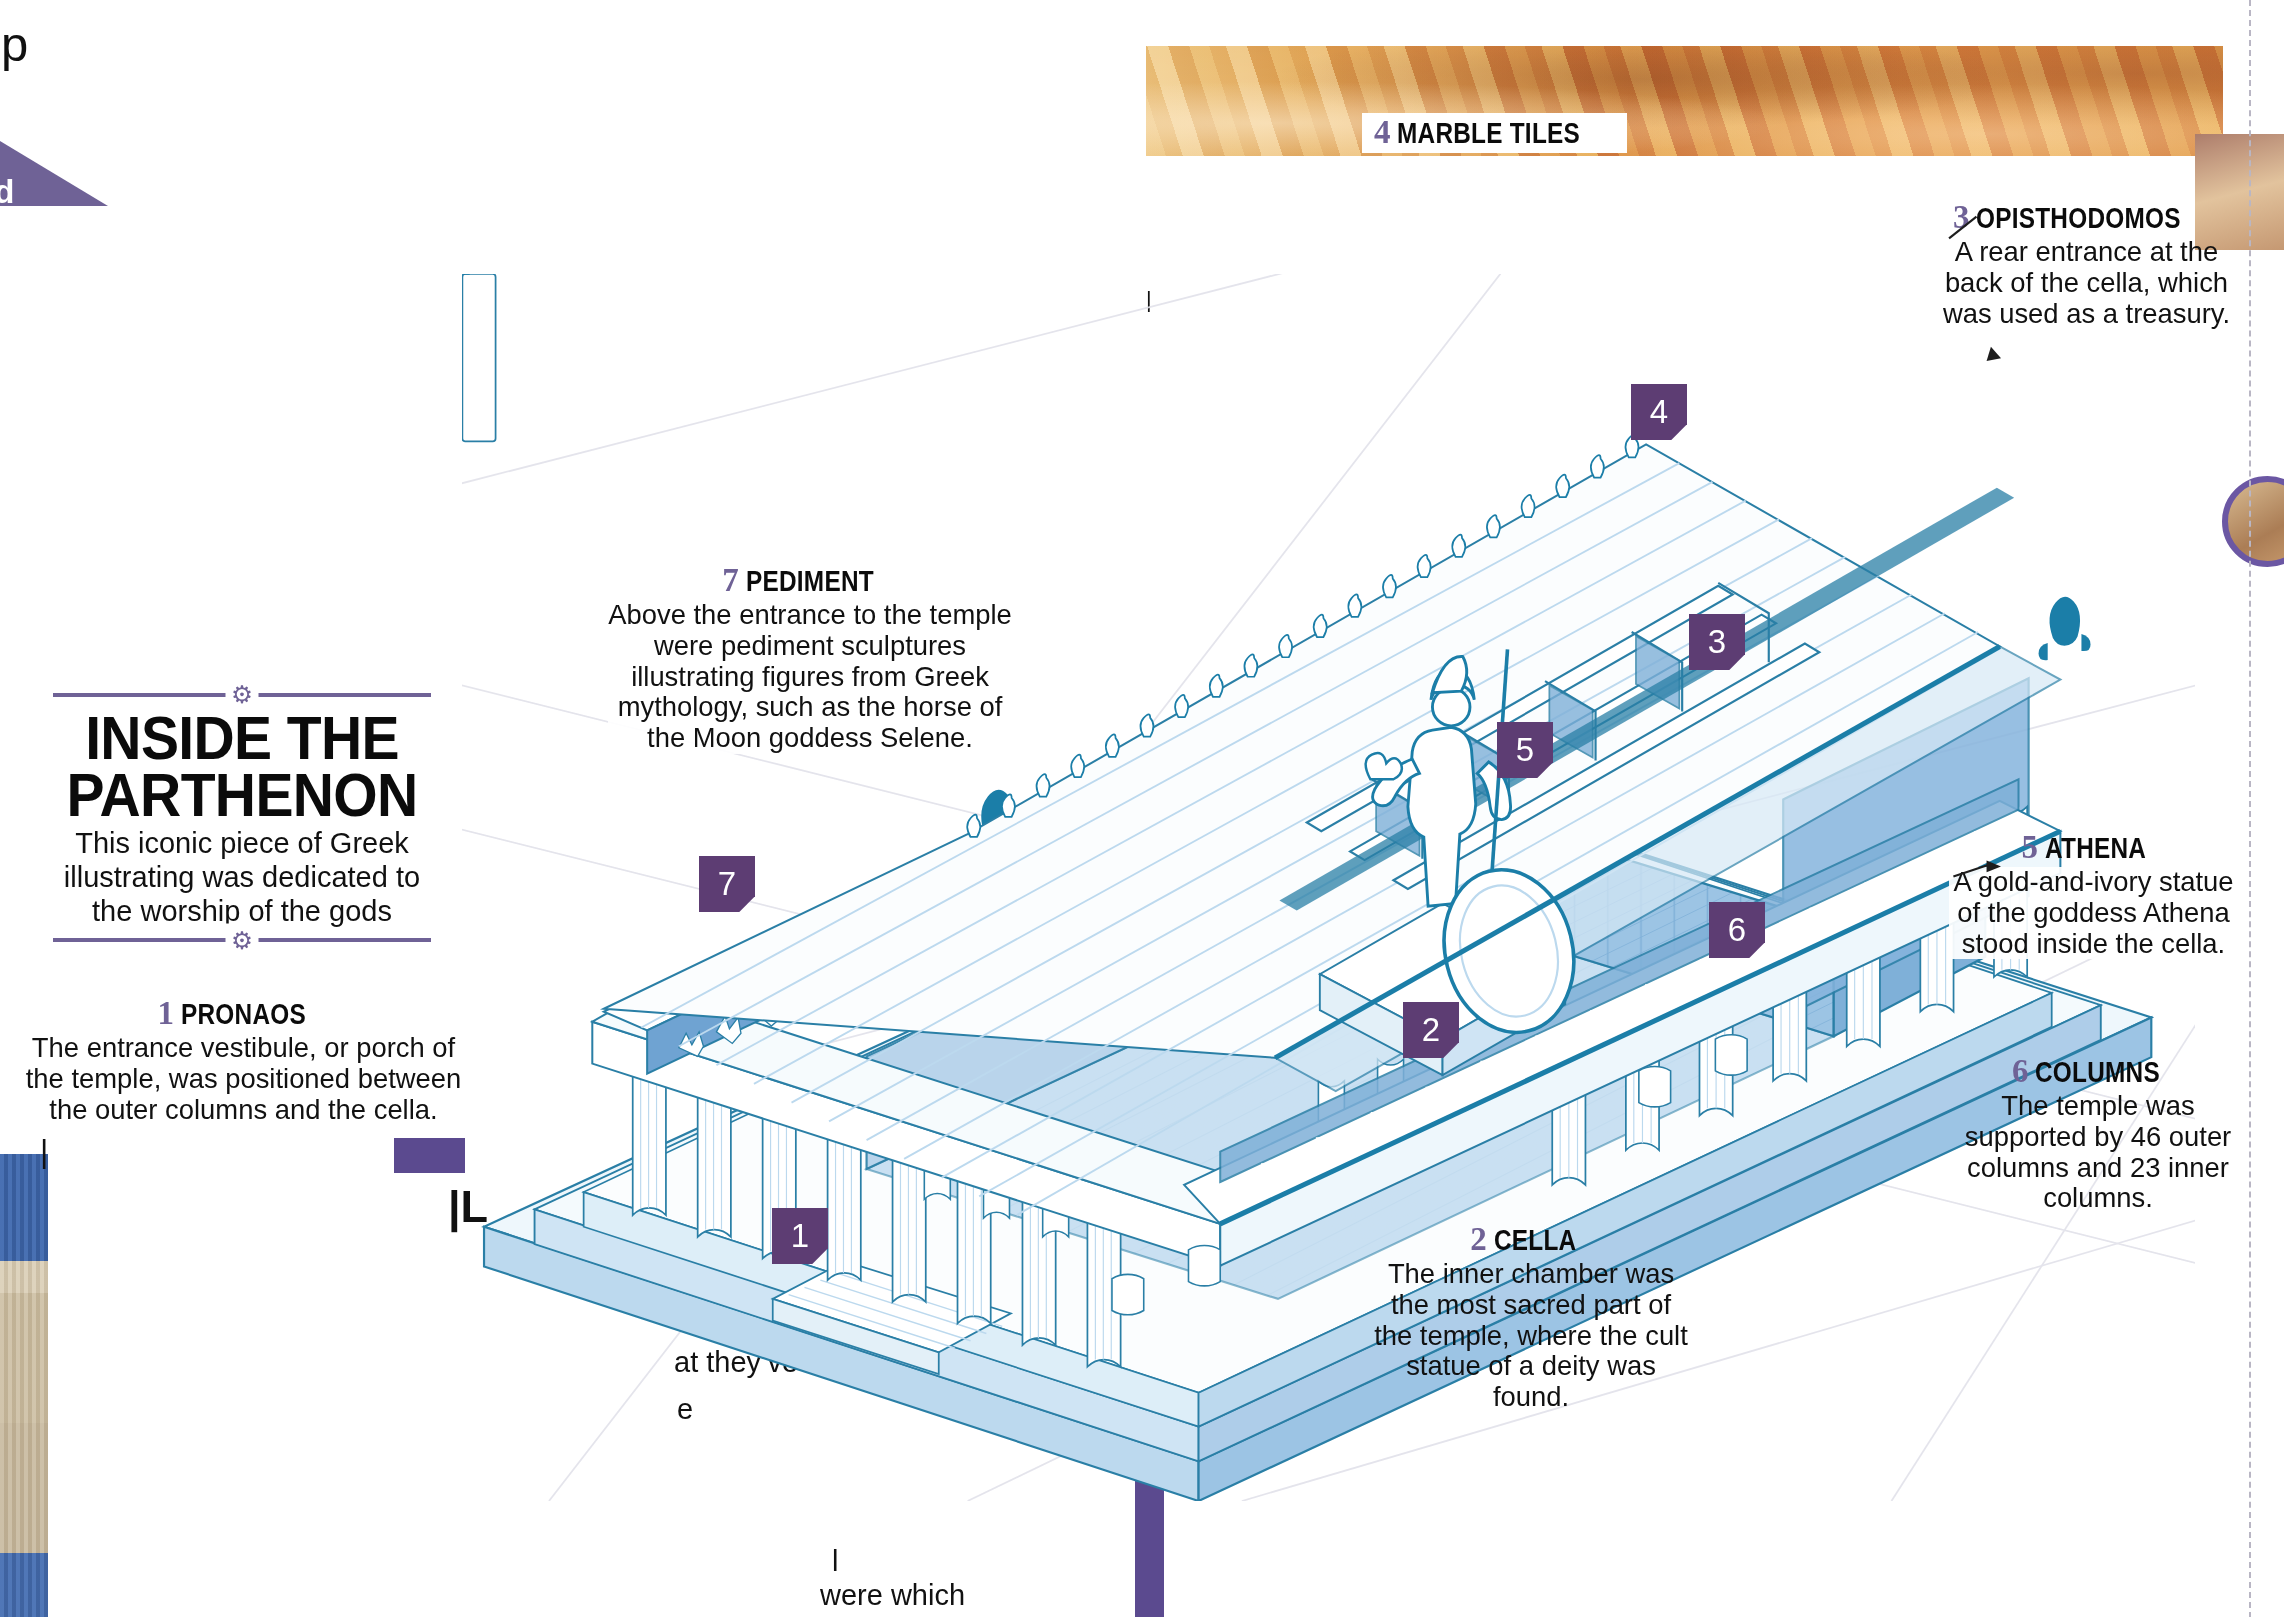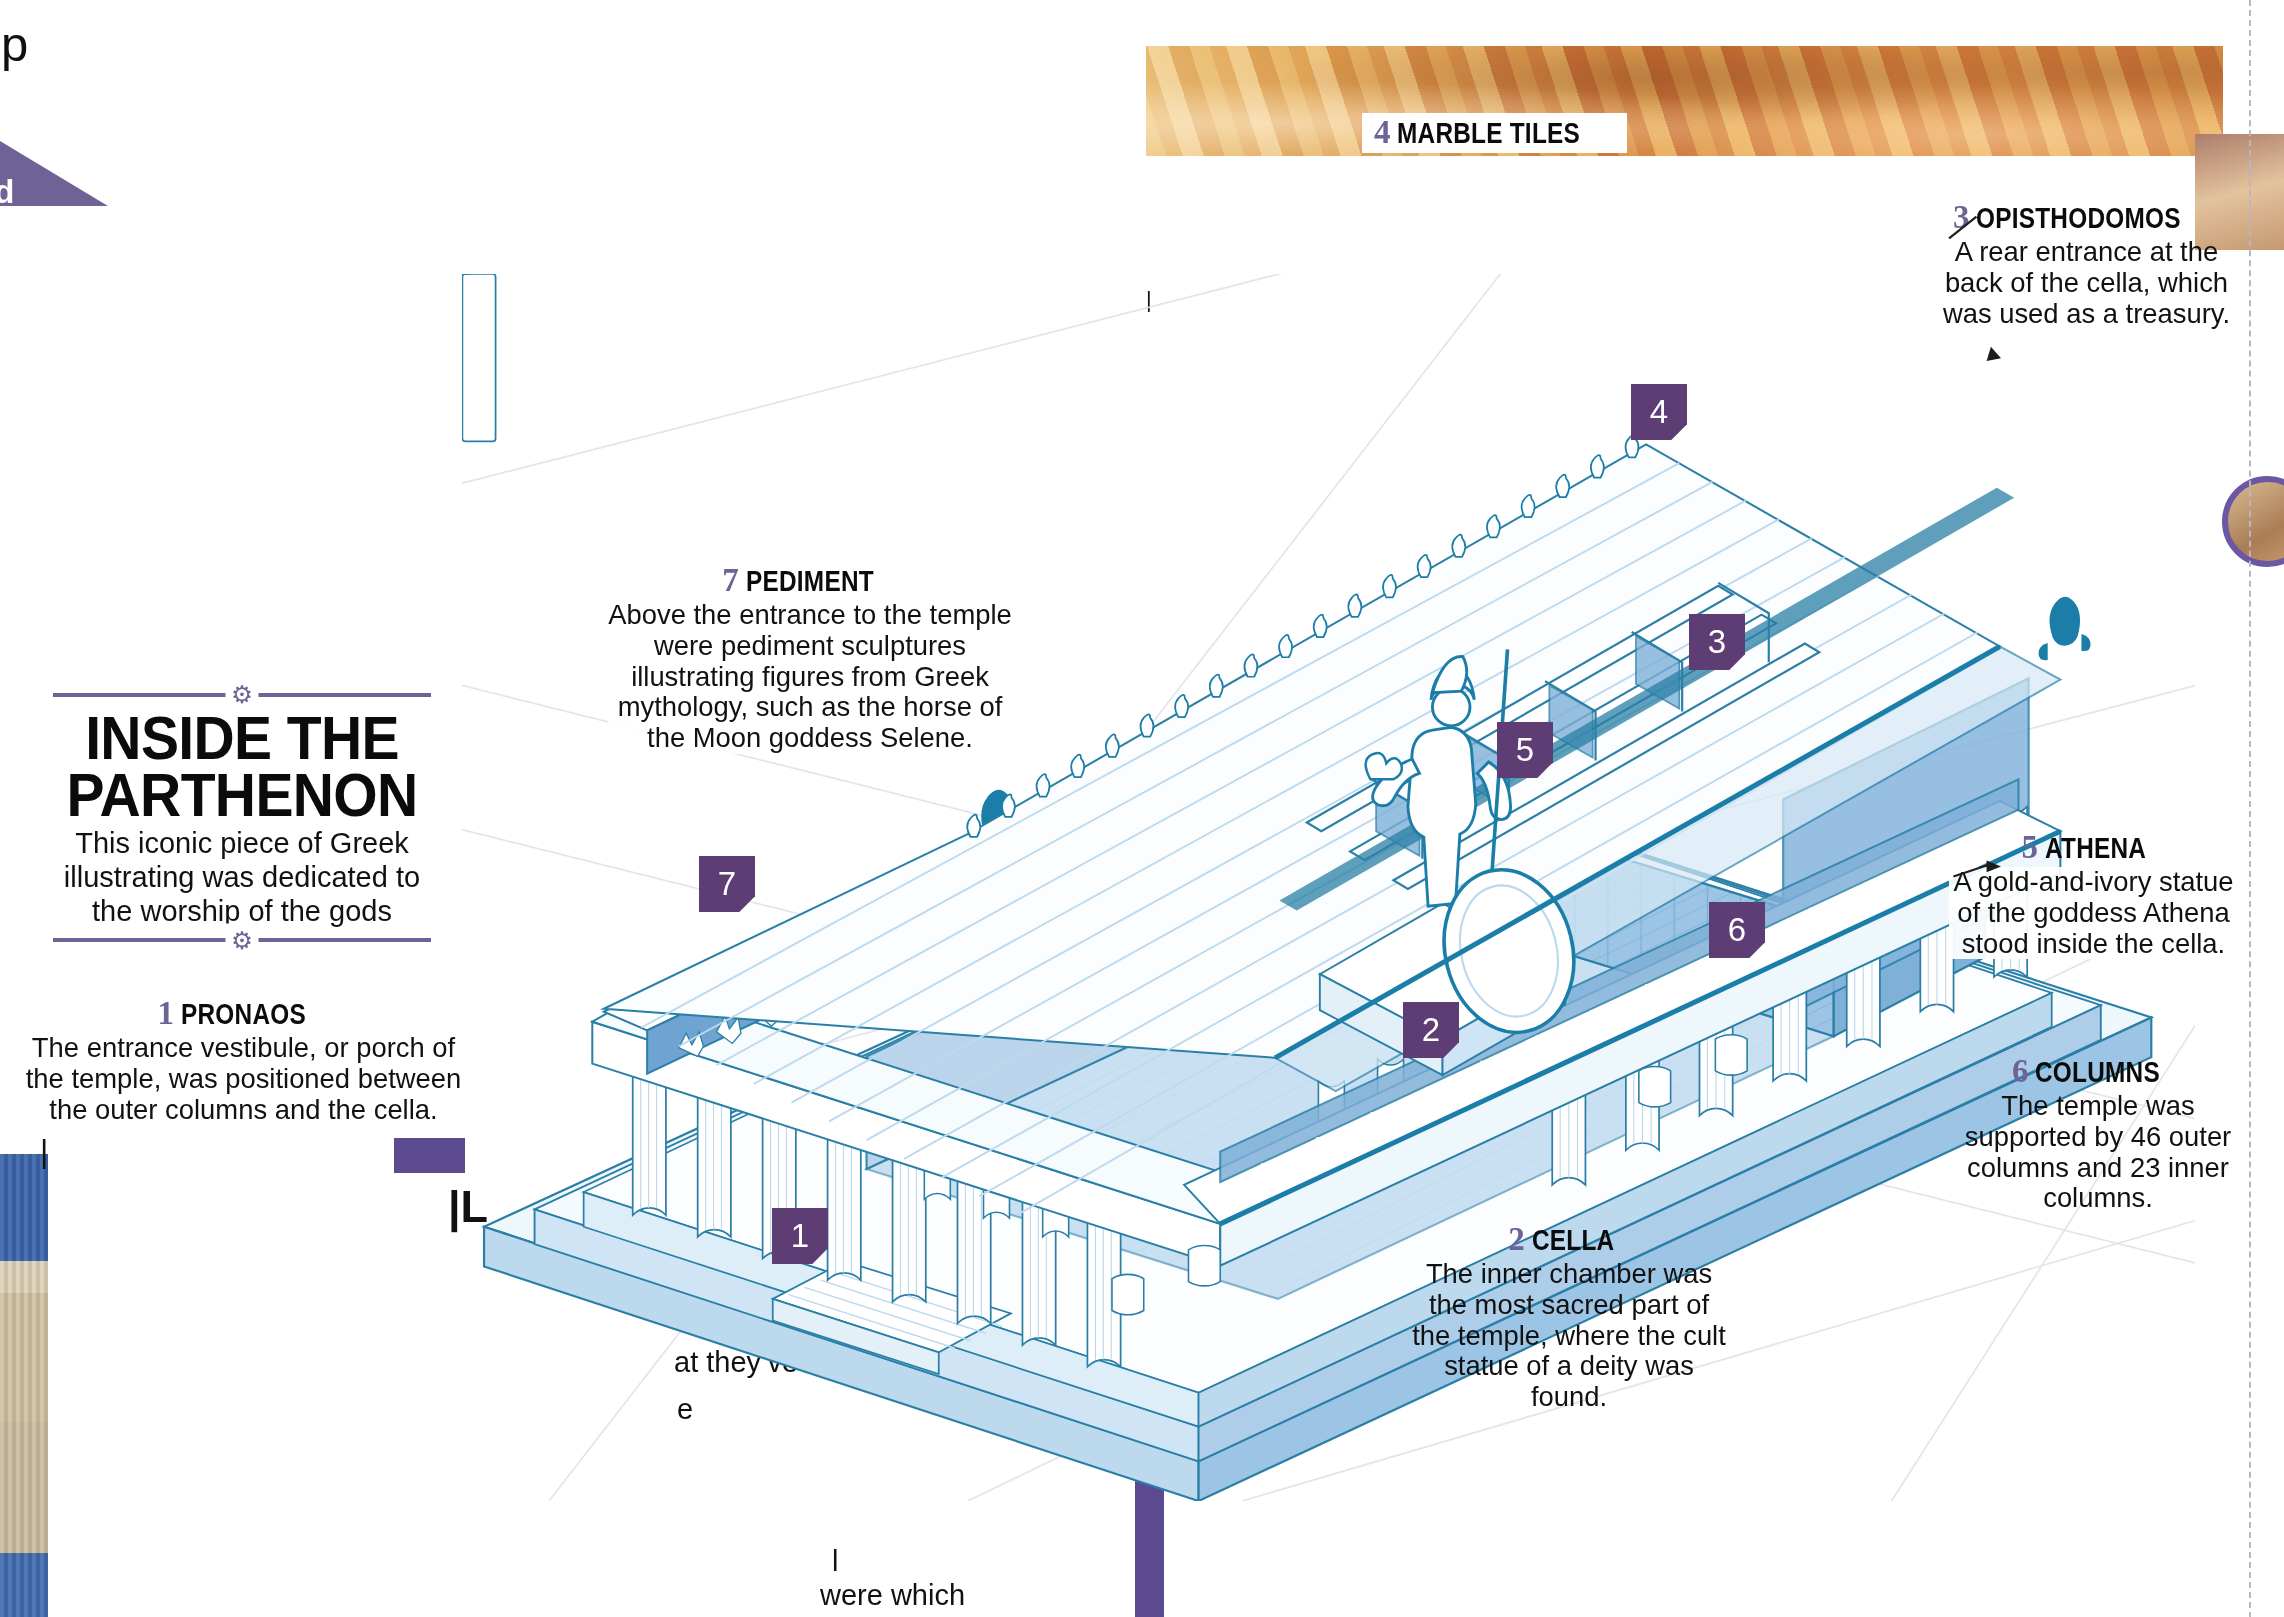--- a/index.html
+++ b/index.html
@@ -87,21 +87,21 @@
     font-family:"Liberation Serif", serif;
   }
   .callout .head .ttl{display:inline-block;transform:scaleX(.84);transform-origin:left center;}
   .callout .body{font-size:27.4px;line-height:1.12;color:#111;}
 
   #callout-4{left:1343px;top:113px;width:303px;}
   #callout-3{left:1942px;top:199px;width:289px;}
   #callout-5{left:1949px;top:829px;width:289px;}
   #callout-6{left:1943px;top:1040px;width:310px;margin-top:13px;}
   #callout-7{left:608px;top:562px;width:404px;}
-  #callout-2{left:1372px;top:1221px;width:318px;margin-left:38px;}
+  #callout-2{left:1372px;top:1221px;width:318px;}
   #callout-1{left:16px;top:995px;width:455px;}
 
   
   .badge{
     position:absolute;width:56px;height:56px;background:#5d3d73;
     color:#fff;font-size:33px;display:flex;align-items:center;justify-content:center;
     clip-path:polygon(0 0,100% 0,100% 72%,72% 100%,0 100%);
     font-family:"Liberation Sans", sans-serif;
   }
   #badge-1{left:772px;top:1208px;}

